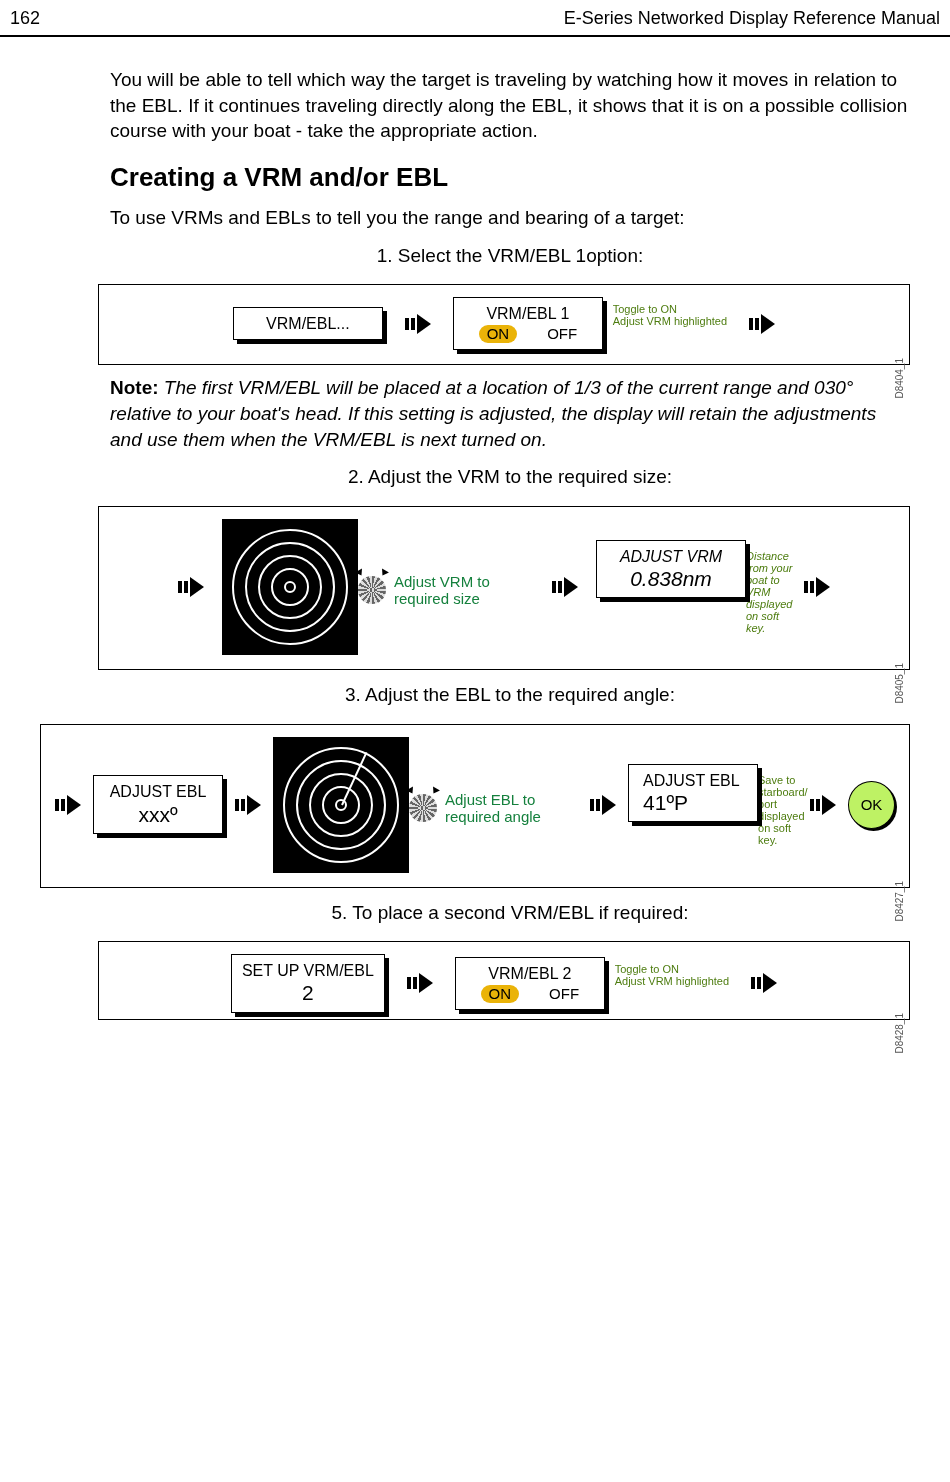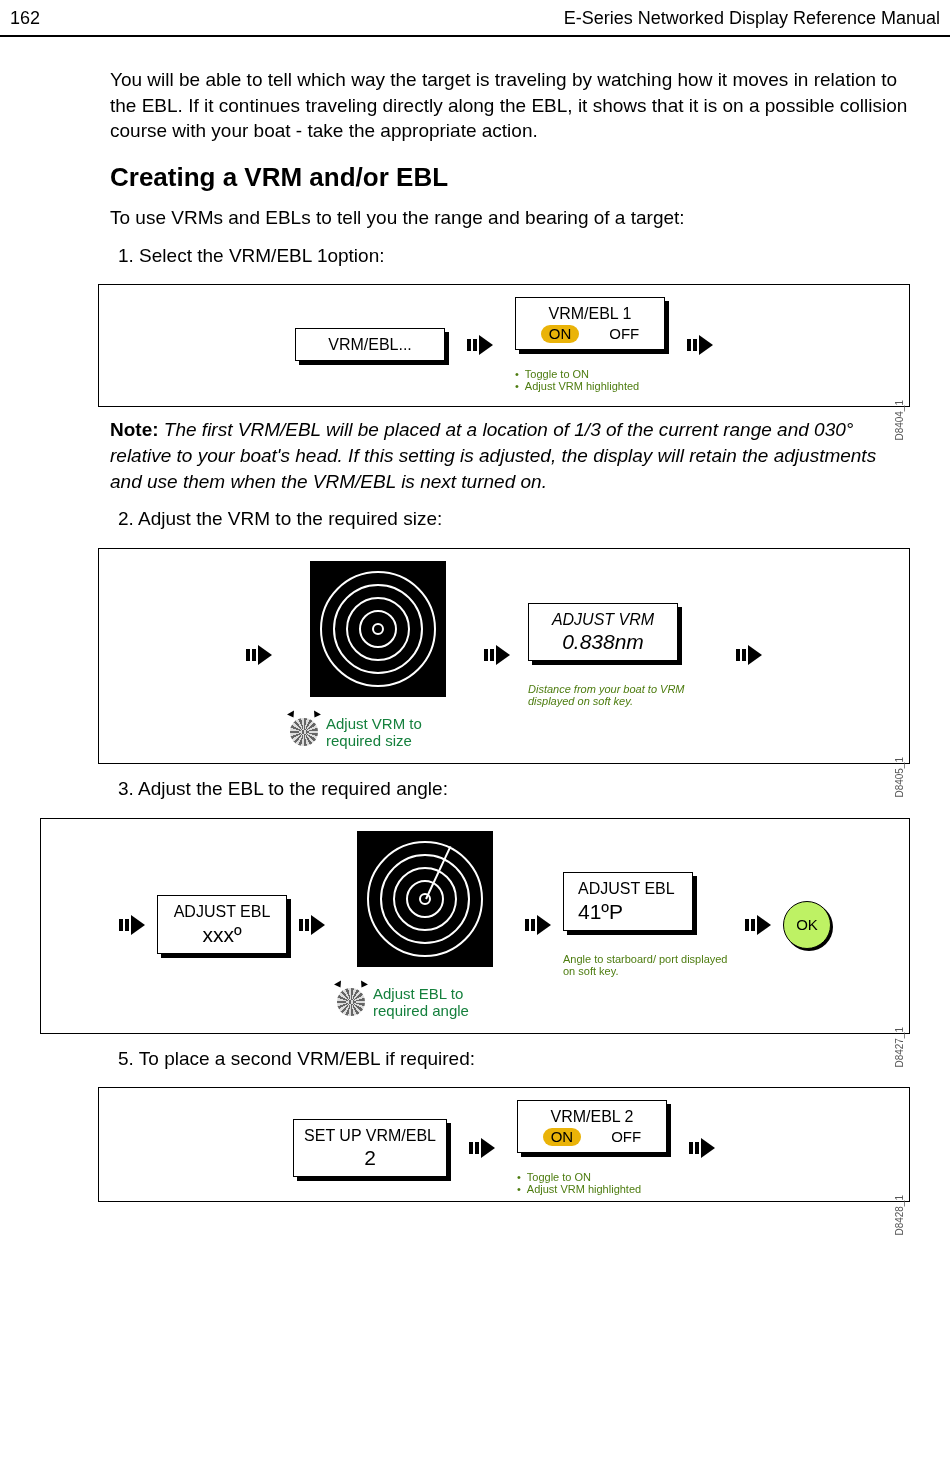--- a/index.html
+++ b/index.html
@@ -28,22 +28,23 @@
     margin: 18px 0 12px 0;
   }
   p.body {
     font-size: 19px;
     line-height: 1.35;
     margin-bottom: 12px;
   }
   ol {
     list-style: none;
     counter-reset: step;
-    margin: 8px;
+    margin: 0;
     padding: 0;
+    text-align: center;
   }
   ol > li {
     font-size: 19px;
     line-height: 1.35;
     margin: 12px 0 10px 0;
     padding-left: 28px;
     text-indent: -28px;
   }
   .note {
     font-size: 19px;
@@ -186,21 +187,21 @@
     top: 50%; left: 50%;
     transform: translate(-50%, -50%);
   }
   .radar .ebl {
     position: absolute;
     top: 50%; left: 50%;
     width: 2px;
     background: #fff;
     transform-origin: top center;
   }
-  .col { display: flex; flex-direction: column; align-items: flex-start; gap: 12px; }
+  .col { display: flex; flex-direction: row; align-items: flex-start; }
 </style>
 </head>
 <body>
 
 <div class="header">
   <span>162</span>
   <span>E-Series Networked Display Reference Manual</span>
 </div>
 
 <div class="content">
@@ -345,21 +346,21 @@
         <span class="arrow">
             <span class="barseg"></span>
             <span class="barseg"></span>
             <span class="tri"></span>
           </span>
         <div class="col" style="max-width:170px;">
           <div class="softkey" style="min-width:130px; align-items:flex-start; padding-left:14px;">
             <span>ADJUST EBL</span>
             <span class="line2">41ºP</span>
           </div>
-          <div class="notes" style="margin-top:10px;">Angle to starboard/ port displayed on soft key.</div>
+          <div class="notes" style="margin-top:10px;">Save to starboard/ port displayed on soft key.</div>
         </div>
         <span class="arrow">
             <span class="barseg"></span>
             <span class="barseg"></span>
             <span class="tri"></span>
           </span>
         <div class="okbtn">
           <span>OK</span>
         </div>
       </div>

